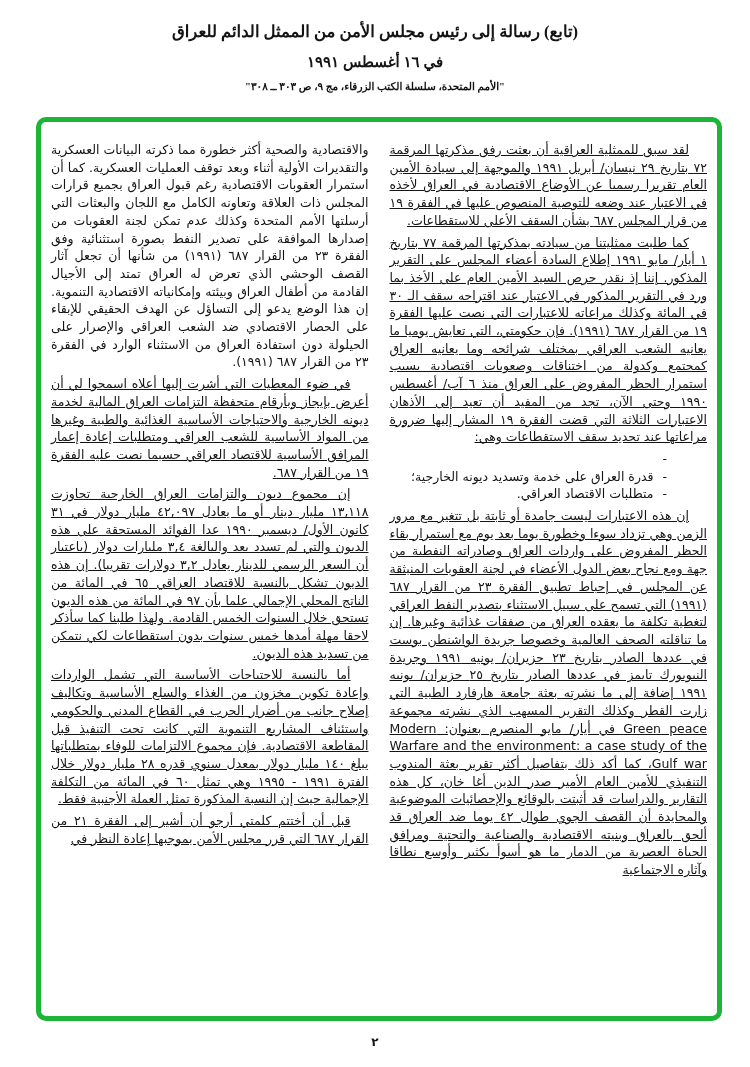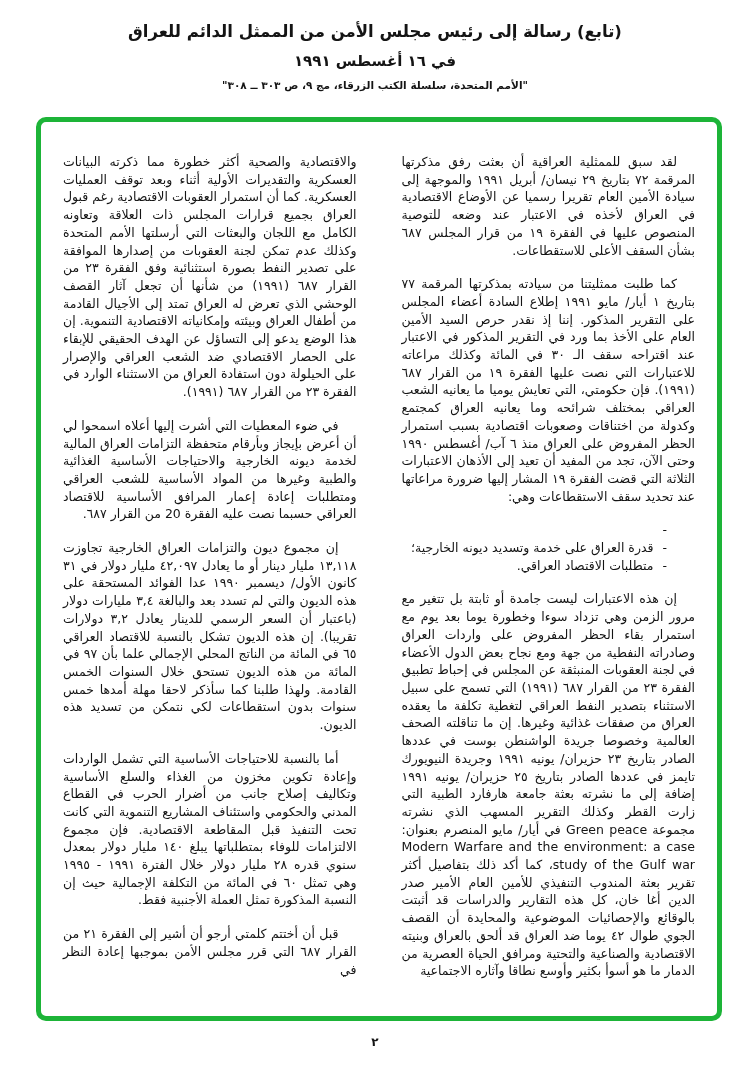--- a/index.html
+++ b/index.html
@@ -5,21 +5,21 @@
   :root { --green:#1db438; --ink:#141414; }
   * { box-sizing:border-box; }
   html,body { margin:0; padding:0; background:#ffffff; }
   body {
     width:750px; height:1067px; position:relative; overflow:hidden;
     font-family:"DejaVu Sans", sans-serif; color:var(--ink);
   }
   .page { width:750px; height:1067px; position:relative; }
 
   
-  .doc-header { text-align:center; direction:rtl; padding-top:22px; }
+  .doc-header { text-align:center; direction:rtl; padding-top:22px;font-family:Liberation Serif, serif; }
   .doc-title { font-size:16.5px; font-weight:bold; letter-spacing:0; }
   .doc-date  { font-size:15px;  font-weight:bold; margin-top:11px; }
   .doc-source{ font-size:10.5px; font-weight:bold; margin-top:9px; }
 
   
   .frame {
     position:absolute; left:36px; top:117px;
     width:686px; height:904px;
     border:5px solid var(--green);
     border-radius:10px;
@@ -31,22 +31,22 @@
     display:flex; gap:13px;
     padding:15px 6px 0 6px;
     height:100%;
   }
   .col {
     flex:1 1 0; min-width:0;
     font-size:12.5px; line-height:17.7px;
     text-align:justify;
     color:var(--ink);
   }
-  .para { margin:16px; }
-  .para.indent { text-indent:18px; }
+  .para { margin:4px; }
+  .para.indent { text-indent:18px;text-decoration:underline; }
 
   .list { margin:0; }
   .list-item { display:flex; gap:9px; padding-right:44px; }
   .dash { flex:0 0 auto; }
   .list-item-text { flex:1 1 auto; }
 
   
   .page-number {
     position:absolute; top:1035px; left:0; width:100%;
     text-align:center; font-size:12px; font-weight:bold; direction:rtl;
@@ -82,21 +82,21 @@
             <span class="dash">-</span>
             <span class="list-item-text">متطلبات الاقتصاد العراقي.</span>
           </div>
         </div>
 
         <p class="para indent">إن هذه الاعتبارات ليست جامدة أو ثابتة بل تتغير مع مرور الزمن وهي تزداد سوءا وخطورة يوما بعد يوم مع استمرار بقاء الحظر المفروض على واردات العراق وصادراته النفطية من جهة ومع نجاح بعض الدول الأعضاء في لجنة العقوبات المنبثقة عن المجلس في إحباط تطبيق الفقرة ٢٣ من القرار ٦٨٧ (١٩٩١) التي تسمح على سبيل الاستثناء بتصدير النفط العراقي لتغطية تكلفة ما يعقده العراق من صفقات غذائية وغيرها. إن ما تناقلته الصحف العالمية وخصوصا جريدة الواشنطن بوست في عددها الصادر بتاريخ ٢٣ حزيران/ يونيه ١٩٩١ وجريدة النيويورك تايمز في عددها الصادر بتاريخ ٢٥ حزيران/ يونيه ١٩٩١ إضافة إلى ما نشرته بعثة جامعة هارفارد الطبية التي زارت القطر وكذلك التقرير المسهب الذي نشرته مجموعة Green peace في أيار/ مايو المنصرم بعنوان: Modern Warfare and the environment: a case study of the Gulf war، كما أكد ذلك بتفاصيل أكثر تقرير بعثة المندوب التنفيذي للأمين العام الأمير صدر الدين أغا خان، كل هذه التقارير والدراسات قد أثبتت بالوقائع والإحصائيات الموضوعية والمحايدة أن القصف الجوي طوال ٤٢ يوما ضد العراق قد ألحق بالعراق وبنيته الاقتصادية والصناعية والتحتية ومرافق الحياة العصرية من الدمار ما هو أسوأ بكثير وأوسع نطاقا وآثاره الاجتماعية</p>
       </div>
 
       <div class="col">
         <p class="para">والاقتصادية والصحية أكثر خطورة مما ذكرته البيانات العسكرية والتقديرات الأولية أثناء وبعد توقف العمليات العسكرية. كما أن استمرار العقوبات الاقتصادية رغم قبول العراق بجميع قرارات المجلس ذات العلاقة وتعاونه الكامل مع اللجان والبعثات التي أرسلتها الأمم المتحدة وكذلك عدم تمكن لجنة العقوبات من إصدارها الموافقة على تصدير النفط بصورة استثنائية وفق الفقرة ٢٣ من القرار ٦٨٧ (١٩٩١) من شأنها أن تجعل آثار القصف الوحشي الذي تعرض له العراق تمتد إلى الأجيال القادمة من أطفال العراق وبيئته وإمكانياته الاقتصادية التنموية. إن هذا الوضع يدعو إلى التساؤل عن الهدف الحقيقي للإبقاء على الحصار الاقتصادي ضد الشعب العراقي والإصرار على الحيلولة دون استفادة العراق من الاستثناء الوارد في الفقرة ٢٣ من القرار ٦٨٧ (١٩٩١).</p>
-        <p class="para indent">في ضوء المعطيات التي أشرت إليها أعلاه اسمحوا لي أن أعرض بإيجاز وبأرقام متحفظة التزامات العراق المالية لخدمة ديونه الخارجية والاحتياجات الأساسية الغذائية والطبية وغيرها من المواد الأساسية للشعب العراقي ومتطلبات إعادة إعمار المرافق الأساسية للاقتصاد العراقي حسبما نصت عليه الفقرة 20 من القرار ٦٨٧.</p>
+        <p class="para indent">في ضوء المعطيات التي أشرت إليها أعلاه اسمحوا لي أن أعرض بإيجاز وبأرقام متحفظة التزامات العراق المالية لخدمة ديونه الخارجية والاحتياجات الأساسية الغذائية والطبية وغيرها من المواد الأساسية للشعب العراقي ومتطلبات إعادة إعمار المرافق الأساسية للاقتصاد العراقي حسبما نصت عليه الفقرة ١٩ من القرار ٦٨٧.</p>
         <p class="para indent">إن مجموع ديون والتزامات العراق الخارجية تجاوزت ١٣,١١٨ مليار دينار أو ما يعادل ٤٢,٠٩٧ مليار دولار في ٣١ كانون الأول/ ديسمبر ١٩٩٠ عدا الفوائد المستحقة على هذه الديون والتي لم تسدد بعد والبالغة ٣,٤ مليارات دولار (باعتبار أن السعر الرسمي للدينار يعادل ٣,٢ دولارات تقريبا). إن هذه الديون تشكل بالنسبة للاقتصاد العراقي ٦٥ في المائة من الناتج المحلي الإجمالي علما بأن ٩٧ في المائة من هذه الديون تستحق خلال السنوات الخمس القادمة. ولهذا طلبنا كما سأذكر لاحقا مهلة أمدها خمس سنوات بدون استقطاعات لكي نتمكن من تسديد هذه الديون.</p>
         <p class="para indent">أما بالنسبة للاحتياجات الأساسية التي تشمل الواردات وإعادة تكوين مخزون من الغذاء والسلع الأساسية وتكاليف إصلاح جانب من أضرار الحرب في القطاع المدني والحكومي واستئناف المشاريع التنموية التي كانت تحت التنفيذ قبل المقاطعة الاقتصادية. فإن مجموع الالتزامات للوفاء بمتطلباتها يبلغ ١٤٠ مليار دولار بمعدل سنوي قدره ٢٨ مليار دولار خلال الفترة ١٩٩١ - ١٩٩٥ وهي تمثل ٦٠ في المائة من التكلفة الإجمالية حيث إن النسبة المذكورة تمثل العملة الأجنبية فقط.</p>
         <p class="para indent">قبل أن أختتم كلمتي أرجو أن أشير إلى الفقرة ٢١ من القرار ٦٨٧ التي قرر مجلس الأمن بموجبها إعادة النظر في</p>
       </div>
 
     </div>
   </div>
 
   <div class="page-number">٢</div>
 

